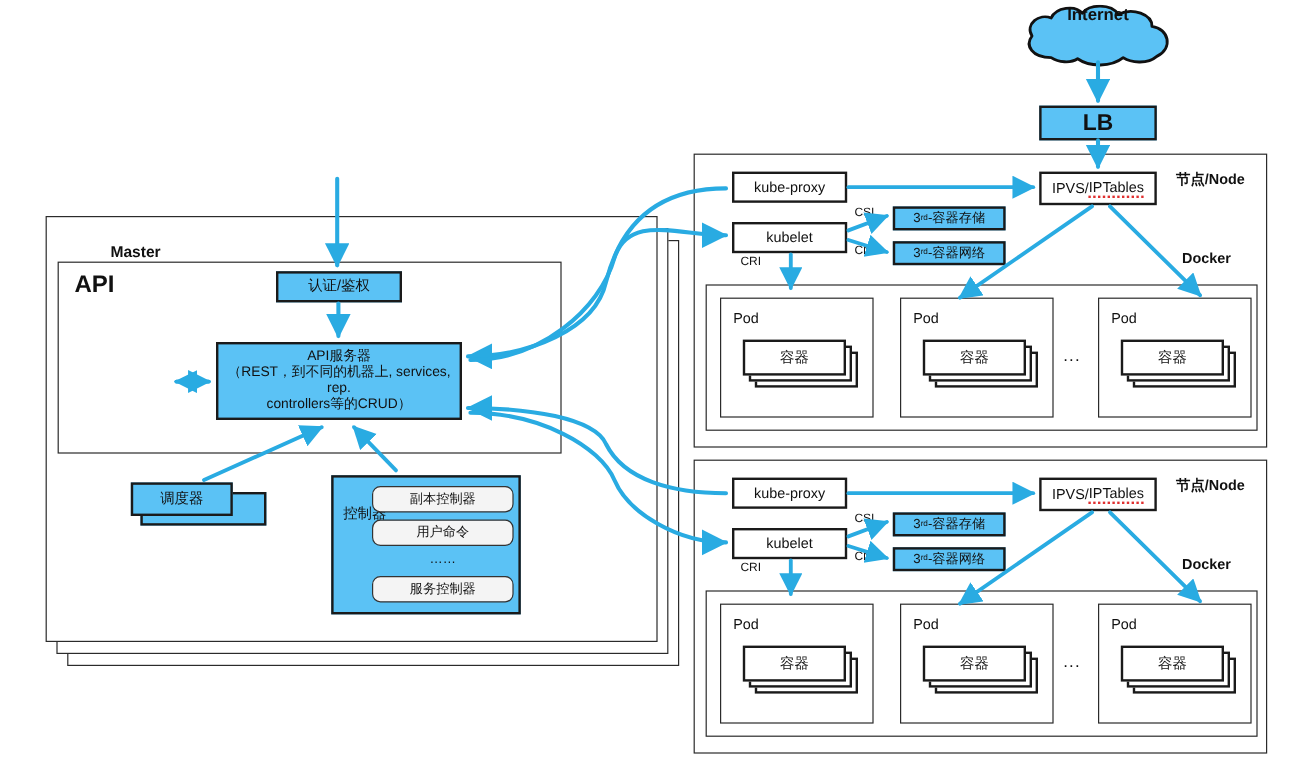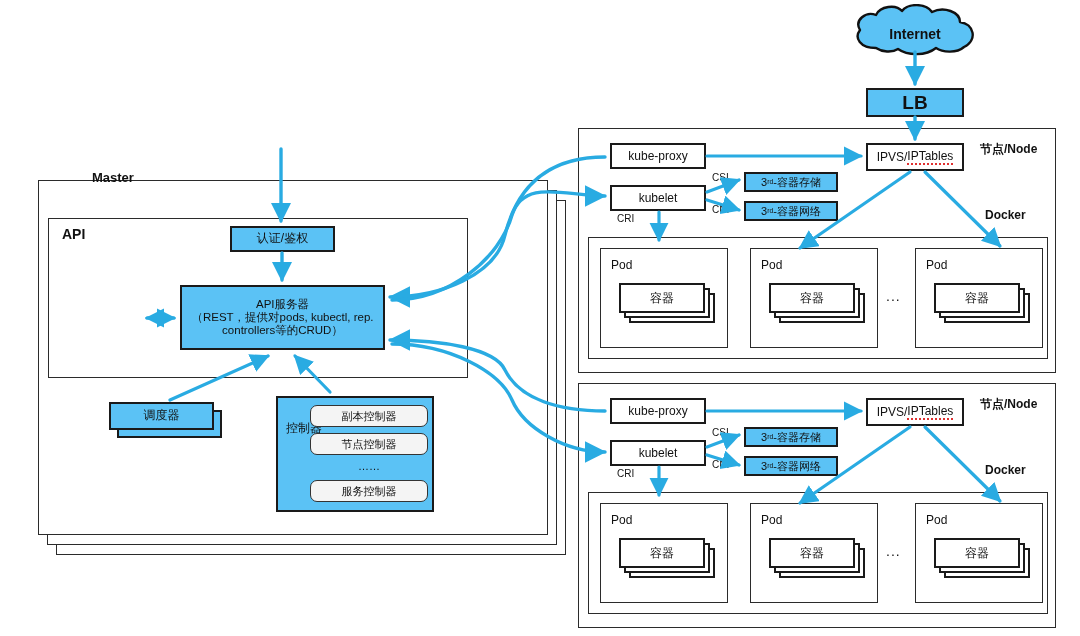--- a/index.html
+++ b/index.html
@@ -89,54 +89,54 @@
 </style>
 </head>
 <body>
 
 <div id="stage">
 
   <div class="abs box-plain" style="left:56px; top:200px; width:510px; height:355px;"></div>
   <div class="abs box-plain" style="left:47px; top:190px; width:510px; height:355px;"></div>
   <div class="abs box-plain" style="left:38px; top:180px; width:510px; height:355px;"></div>
 
-  <div class="abs lbl bold" style="left:52px; top:170px; font-size:13px;padding-left:40px;">Master</div>
+  <div class="abs lbl bold" style="left:52px; top:202px; font-size:13px;padding-left:40px;">Master</div>
 
   <div class="abs box-plain" style="left:48px; top:218px; width:420px; height:160px;"></div>
-  <div class="abs lbl bold" style="left:62px; top:226px; font-size:14px;">API</div>
+  <div class="abs lbl bold" style="left:62px; top:226px; font-size:20px;">API</div>
 
 
   <div class="abs box-blue" style="left:230px; top:226px; width:105px; height:26px; font-size:12px;">认证/鉴权</div>
 
 
   <div class="abs box-blue" style="left:180px; top:285px; width:205px; height:65px; font-size:11.5px; flex-direction:column;">
     <span>API服务器</span>
-    <span>（REST，提供对pods, kubectl, rep.</span>
+    <span>（REST，到不同的机器上, services, rep.</span>
     <span>controllers等的CRUD）</span>
   </div>
 
   <div class="abs shadowlayer" style="left:117px; top:410px; width:105px; height:28px;"></div>
-  <div class="abs box-blue" style="left:109px; top:402px; width:105px; height:28px; font-size:12px;">调度器</div>
+  <div class="abs box-blue" style="left:109px; top:402px; width:85px; height:28px; font-size:12px;">调度器</div>
 
   <div class="abs box-blue" style="left:276px; top:396px; width:158px; height:116px; display:block;">
     <div class="abs lbl" style="left:8px; top:24px; width:16px; font-size:12px; line-height:1.15; word-break:break-all; text-align:center;">控制器</div>
     <div class="abs box-round" style="left:32px; top:7px; width:118px; height:22px; font-size:11px;">副本控制器</div>
-    <div class="abs box-round" style="left:32px; top:35px; width:118px; height:22px; font-size:11px;">节点控制器</div>
+    <div class="abs box-round" style="left:32px; top:35px; width:118px; height:22px; font-size:11px;">用户命令</div>
     <div class="abs lbl" style="left:32px; top:62px; width:118px; text-align:center; font-size:11px;">……</div>
     <div class="abs box-round" style="left:32px; top:82px; width:118px; height:22px; font-size:11px;text-align:center;">服务控制器</div>
   </div>
 
 
   <div class="abs" style="left:850px; top:4px; width:130px; height:52px;">
     <svg width="130" height="52" viewBox="0 0 130 52">
       <path d="M26 44 C10 44 4 34 10 26 C4 16 16 7 26 11 C30 2 46 0 52 7
                C58 -1 76 -1 82 8 C94 2 110 8 110 18 C124 20 128 36 114 43
                C106 50 92 48 86 44 C76 52 58 52 48 45 C42 49 32 48 26 44 Z" fill="#5BC2F5" stroke="#111" stroke-width="2.4" stroke-linejoin="round"></path>
     </svg>
-    <div class="abs lbl bold" style="left:0; top:22px; width:130px; text-align:center; font-size:14px;">Internet</div>
+    <div class="abs lbl bold" style="left:0; top:0; width:130px; text-align:center; font-size:14px;">Internet</div>
   </div>
 
   <div class="abs box-blue bold" style="left:866px; top:88px; width:98px; height:29px; font-size:19px;">LB</div>
 
   <div class="abs box-plain" style="left:578px; top:128px; width:478px; height:245px;"></div>
   <div class="abs lbl bold" style="left:980px; top:141px; font-size:12px;">节点/Node</div>
   <div class="abs lbl bold" style="left:985px; top:208px; font-size:12px;">Docker</div>
 
   <div class="abs box-white" style="left:610px; top:143px; width:96px; height:26px; font-size:12px;">kube-proxy</div>
   <div class="abs box-white" style="left:610px; top:185px; width:96px; height:26px; font-size:12px;">kubelet</div>

